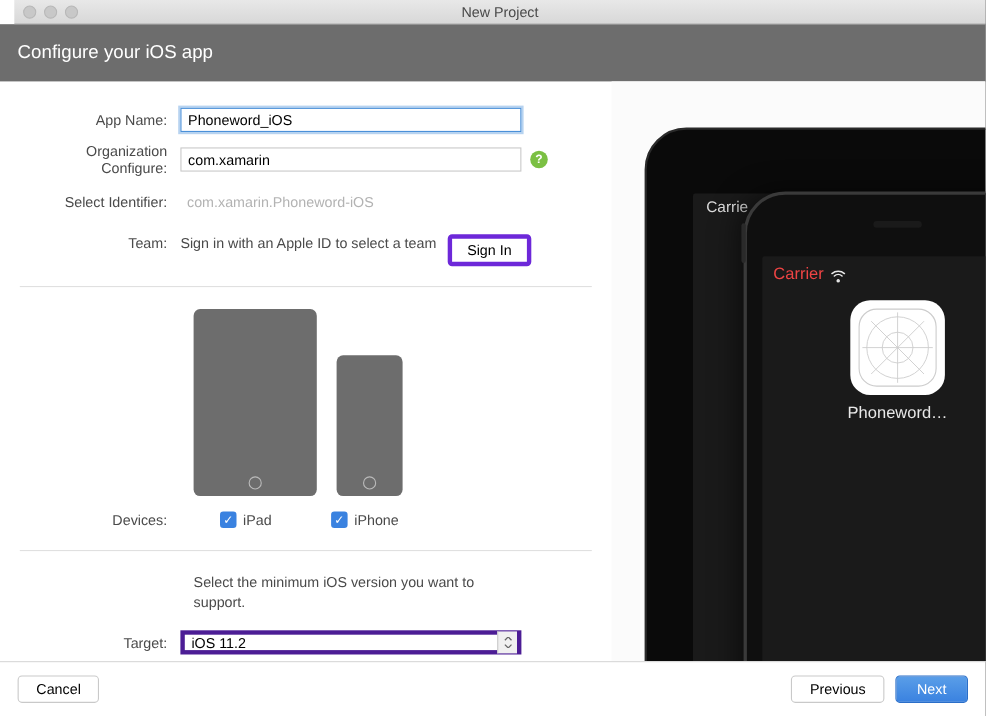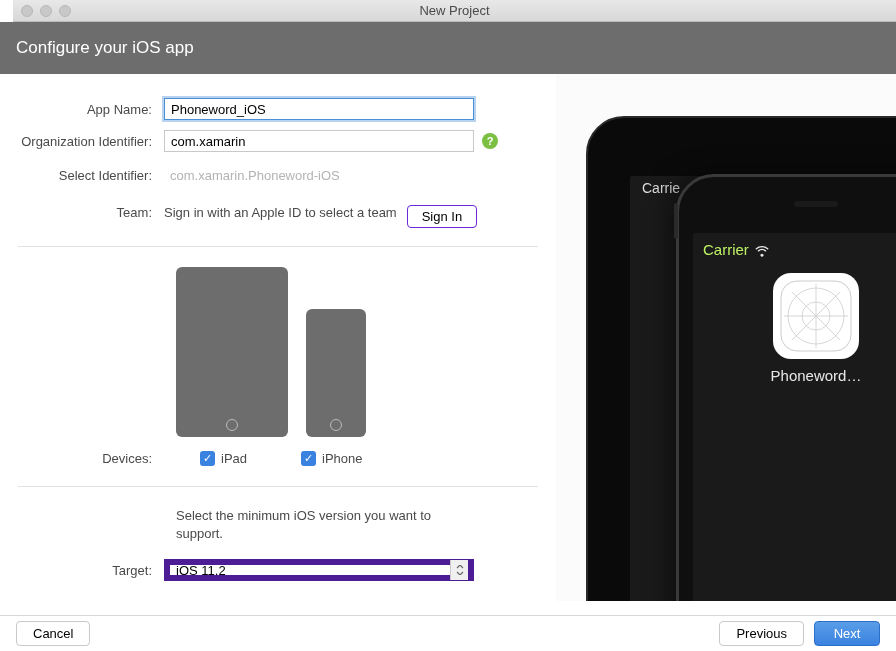--- a/index.html
+++ b/index.html
@@ -114,21 +114,21 @@
       margin-bottom: 18px;
       margin-top: 22px;
     }
     .team-text {
       font-size: 13px;
       color: #4a4a4a;
       margin-right: 10px;
     }
     .signin-btn {
       background: #fff;
-      border: 1px solid #6d28d9;
+      border: 4px solid #6d28d9;
       border-radius: 4px;
       padding: 3px 14px;
       font-size: 13px;
       cursor: pointer;
     }
     .divider {
       height: 1px;
       background: #e0e0e0;
       margin: 0 0 20px 0;
     }
@@ -193,21 +193,21 @@
       color: #4a4a4a;
       margin-left: 158px;
       margin-bottom: 16px;
       max-width: 280px;
       line-height: 1.4;
     }
     .target-select {
       flex: 1;
       max-width: 310px;
       height: 22px;
-      border: 6px solid #4c1d95;
+      border: 4px solid #4c1d95;
       display: flex;
       align-items: center;
       justify-content: space-between;
       padding: 0 0 0 6px;
       font-size: 13px;
       background: #fff;
     }
     .select-arrow {
       width: 18px;
       height: 20px;
@@ -287,21 +287,21 @@
       left: 14px;
       right: 14px;
       bottom: 56px;
       background: #1a1a1a;
       border-radius: 2px;
     }
     .iphone-carrier {
       position: absolute;
       top: 8px;
       left: 10px;
-      color: #bef264;
+      color: #ef4444;
       font-size: 15px;
       display: flex;
       align-items: center;
       gap: 6px;
     }
     .wifi-icon {
       width: 14px;
       height: 14px;
     }
     .app-icon {
@@ -324,21 +324,21 @@
       right: 0;
       text-align: center;
       color: #e8e8e8;
       font-size: 15px;
     }
     .footer {
       position: absolute;
       bottom: 0;
       left: 0;
       right: 0;
-      height: 36px;
+      height: 50px;
       border-top: 1px solid #d8d8d8;
       display: flex;
       align-items: center;
       justify-content: space-between;
       padding: 0 16px;
       background: #fff;
     }
     .footer-btn {
       background: #fff;
       border: 1px solid #c9c9c9;
@@ -377,21 +377,21 @@
 
 <div class="content">
   <div class="left-panel">
 
     <div class="form-row">
       <div class="form-label">App Name:</div>
       <input class="form-input focused" value="Phoneword_iOS" style="">
     </div>
 
     <div class="form-row">
-      <div class="form-label">Organization Identifier:</div>
+      <div class="form-label">Organization Configure:</div>
       <input class="form-input" value="com.xamarin" style="">
       <div class="help-icon">?</div>
     </div>
 
     <div class="form-row" style="margin-top:16px;">
       <div class="form-label">Select Identifier:</div>
       <div class="bundle-value">com.xamarin.Phoneword-iOS</div>
     </div>
 
     <div class="team-row">

